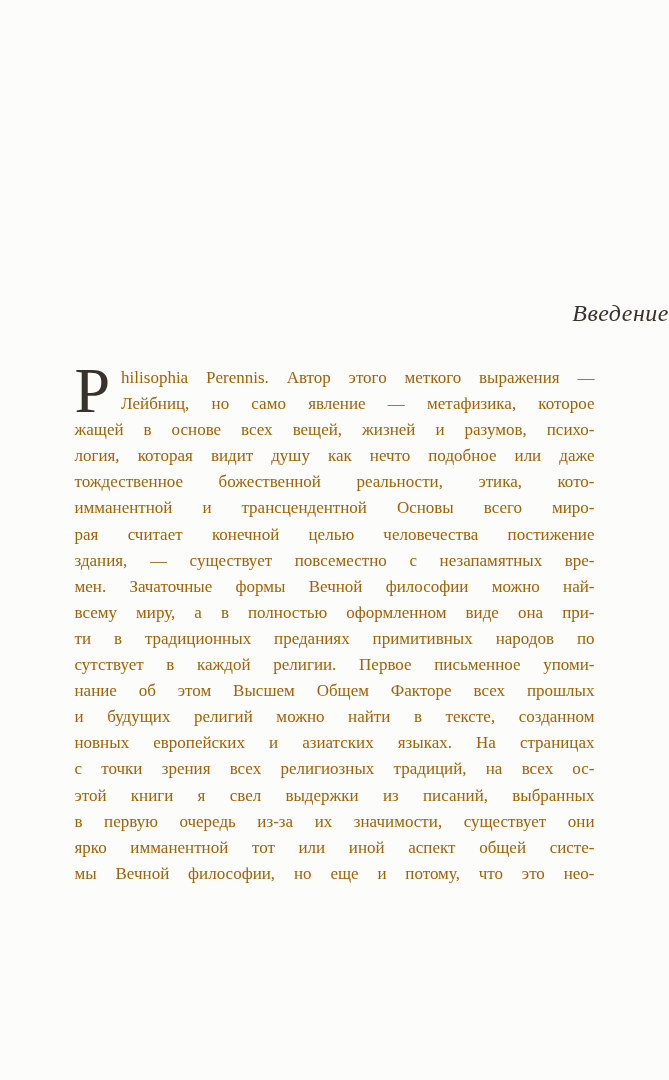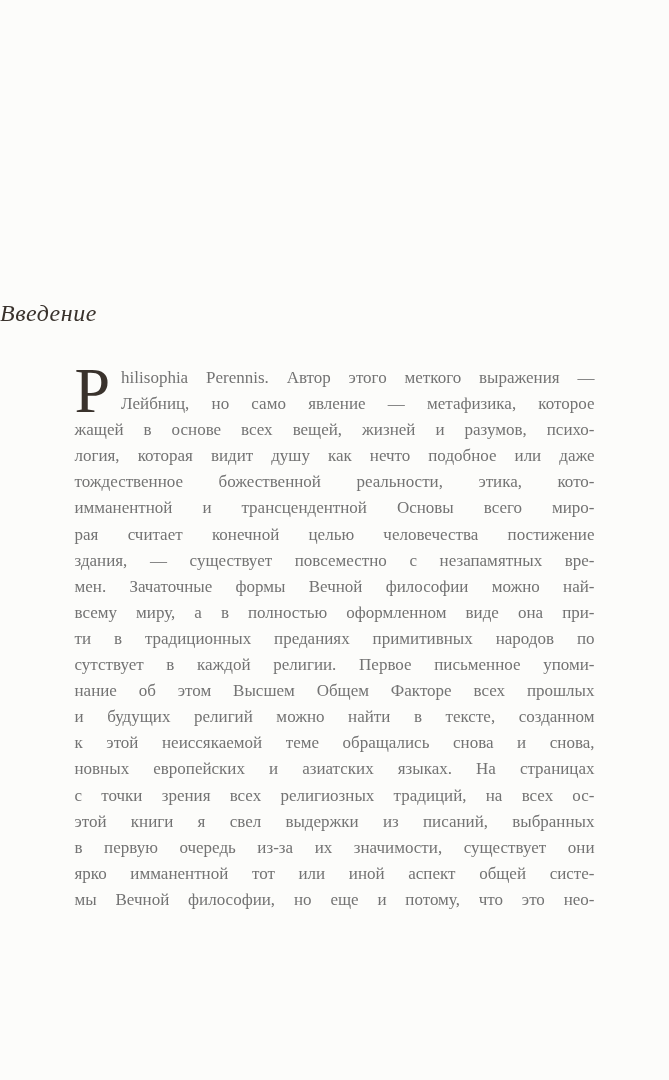--- a/index.html
+++ b/index.html
@@ -14,21 +14,21 @@
     margin: 0 auto;
     background: #fcfcfa;
     box-sizing: border-box;
     padding-top: 300px;
     font-family: "Liberation Serif", "DejaVu Serif", serif;
     color: #39322c;
     overflow: hidden;
   }
   .chapter-title {
     margin: 0 0 38px 0;
-    text-align: left;
+    text-align: right;
     font-style: italic;
     font-weight: normal;
     font-size: 24px;
     letter-spacing: 0.5px;
     color: #39322c;
   }
   .paragraph {
     width: 520px;
     margin: 0 auto;
   }
@@ -38,21 +38,21 @@
     line-height: 50px;
     height: 51px;
     margin: 1px 11px 0 0;
     color: #39322c;
   }
   .body-line {
     font-size: 17px;
     line-height: 26.1px;
     text-align: justify;
     text-align-last: justify;
-    color: #737373;
+    color: #a16207;
   }
 </style>
 </head>
 <body>
 
 <div class="page">
   <h1 class="chapter-title">Введение</h1>
 
   <div class="paragraph">
     <span class="dropcap">P</span>
@@ -64,21 +64,20 @@
         <div class="body-line">тождественное божественной реальности, этика, кото-</div>
         <div class="body-line">имманентной и трансцендентной Основы всего миро-</div>
         <div class="body-line">рая считает конечной целью человечества постижение</div>
         <div class="body-line">здания, — существует повсеместно с незапамятных вре-</div>
         <div class="body-line">мен. Зачаточные формы Вечной философии можно най-</div>
         <div class="body-line">всему миру, а в полностью оформленном виде она при-</div>
         <div class="body-line">ти в традиционных преданиях примитивных народов по</div>
         <div class="body-line">сутствует в каждой религии. Первое письменное упоми-</div>
         <div class="body-line">нание об этом Высшем Общем Факторе всех прошлых</div>
         <div class="body-line">и будущих религий можно найти в тексте, созданном</div>
-        <div class="body-line">к этой неиссякаемой теме обращались снова и снова,</div>
         <div class="body-line">новных европейских и азиатских языках. На страницах</div>
         <div class="body-line">с точки зрения всех религиозных традиций, на всех ос-</div>
         <div class="body-line">этой книги я свел выдержки из писаний, выбранных</div>
         <div class="body-line">в первую очередь из-за их значимости, существует они</div>
         <div class="body-line">ярко имманентной тот или иной аспект общей систе-</div>
         <div class="body-line">мы Вечной философии, но еще и потому, что это нео-</div>
       </div>
   </div>
 </div>
 

